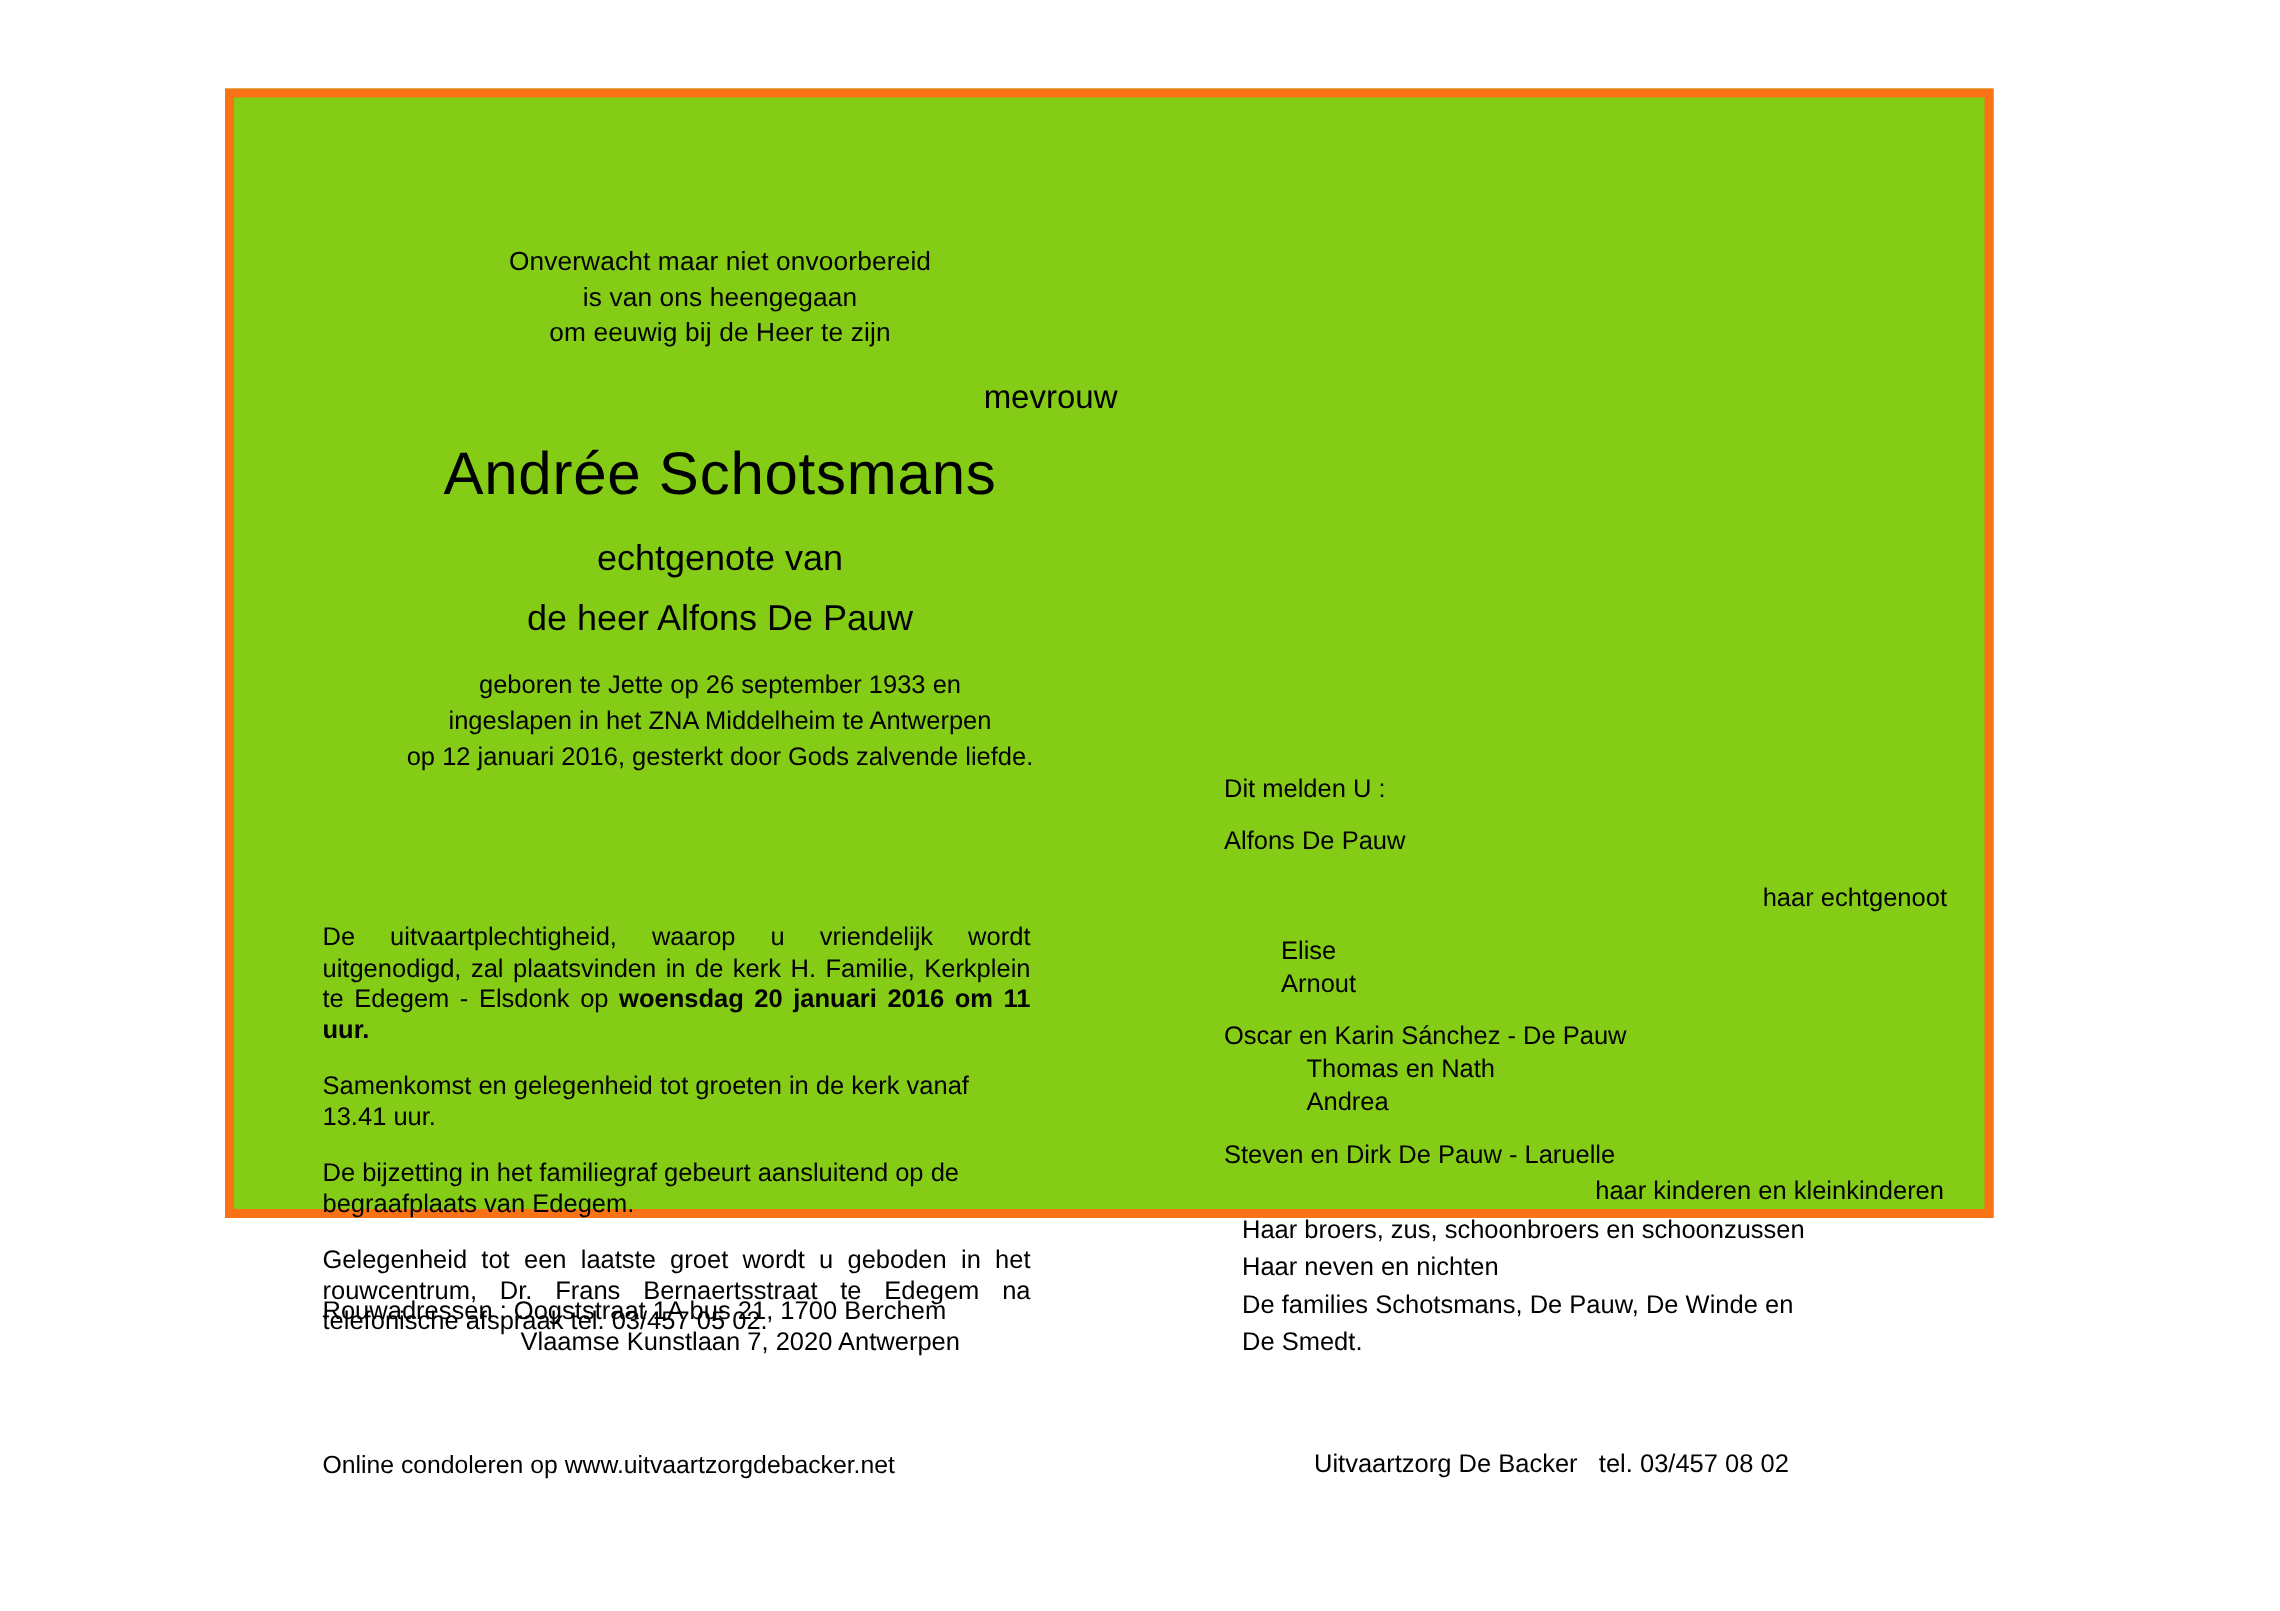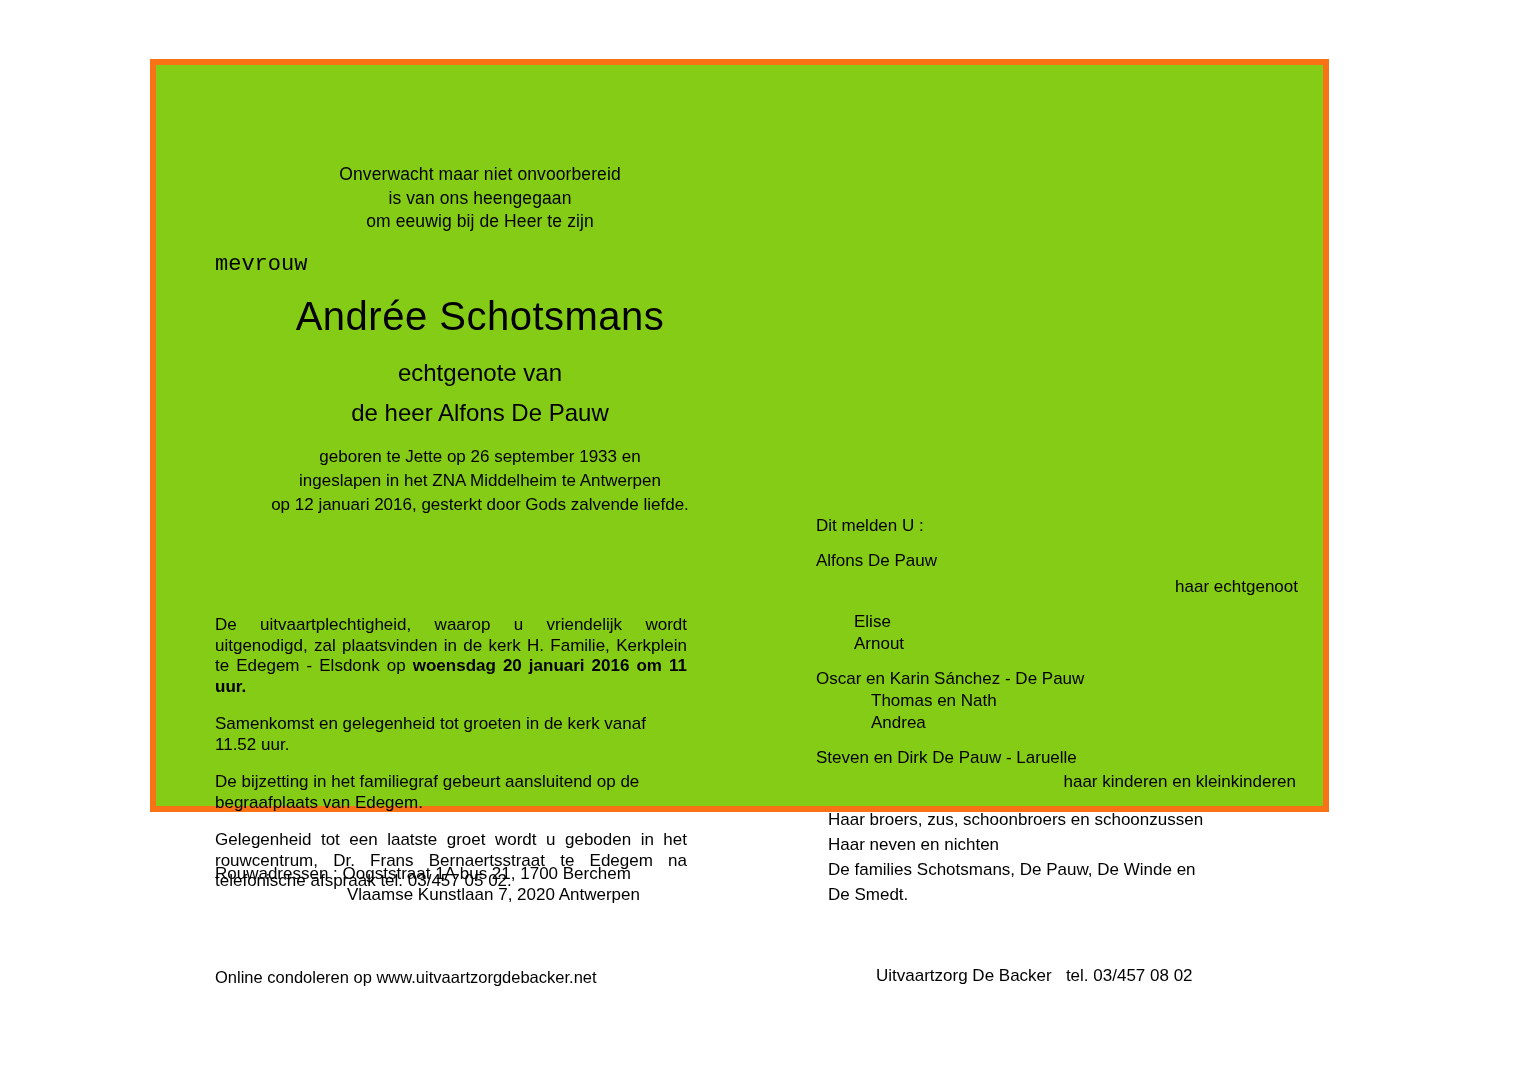--- a/index.html
+++ b/index.html
@@ -45,24 +45,23 @@
     font-size: 17.5px;
     line-height: 23.5px;
     letter-spacing: 0.1px;
   }
 
   .mevrouw {
     position: absolute;
     top: 187px;
     left: 0;
     width: 530px;
-    text-align: left;
+    text-align: right;
     font-size: 22px;
     line-height: 26px;
-    font-family: Liberation Mono, monospace;
   }
 
   .name {
     position: absolute;
     top: 228px;
     left: 0;
     width: 530px;
     text-align: center;
     font-size: 40px;
     line-height: 46px;
@@ -148,21 +147,21 @@
     line-height: 22px;
   }
   .fam-group { margin-bottom: 13px; }
   .fam-head { }
   .fam-sub { padding-left: 38px; }
   .fam-sub2 { padding-left: 55px; }
   .fam-right {
     text-align: right;
     padding-right: 0;
   }
-  .fam-right.r1 { padding-right: 18px; margin-top: 4px;}
+  .fam-right.r1 { padding-right: 18px; margin-top: 16px;}
   .fam-right.r2 { padding-right: 20px; margin-top: 2px;}
 
   .relatives {
     position: absolute;
     top: 742px;
     left: 12px;
     width: 500px;
     line-height: 25px;
   }
 
@@ -197,21 +196,21 @@
     </div>
 
     <div class="birthdeath">
       <div>geboren te Jette op 26 september 1933 en</div>
       <div>ingeslapen in het ZNA Middelheim te Antwerpen</div>
       <div>op 12 januari 2016, gesterkt door Gods zalvende liefde.</div>
     </div>
 
     <div class="service-block">
       <p class="justify"><span>De uitvaartplechtigheid, waarop u vriendelijk wordt uitgenodigd, zal plaatsvinden in de kerk H. Familie, Kerkplein te Edegem - Elsdonk op </span><span class="bold">woensdag 20 januari 2016 om 11 uur.</span></p>
-      <p>Samenkomst en gelegenheid tot groeten in de kerk vanaf 11.52 uur.</p>
+      <p>Samenkomst en gelegenheid tot groeten in de kerk vanaf 13.41 uur.</p>
       <p>De bijzetting in het familiegraf gebeurt aansluitend op de begraafplaats van Edegem.</p>
       <p class="justify">Gelegenheid tot een laatste groet wordt u geboden in het rouwcentrum, Dr. Frans Bernaertsstraat te Edegem na telefonische afspraak tel. 03/457 05 02.</p>
     </div>
 
     <div class="addresses">
       <div>Rouwadressen : Oogststraat 1A bus 21, 1700 Berchem</div>
       <div class="indent">Vlaamse Kunstlaan 7, 2020 Antwerpen</div>
     </div>
 
     <div class="online">Online condoleren op www.uitvaartzorgdebacker.net</div>

